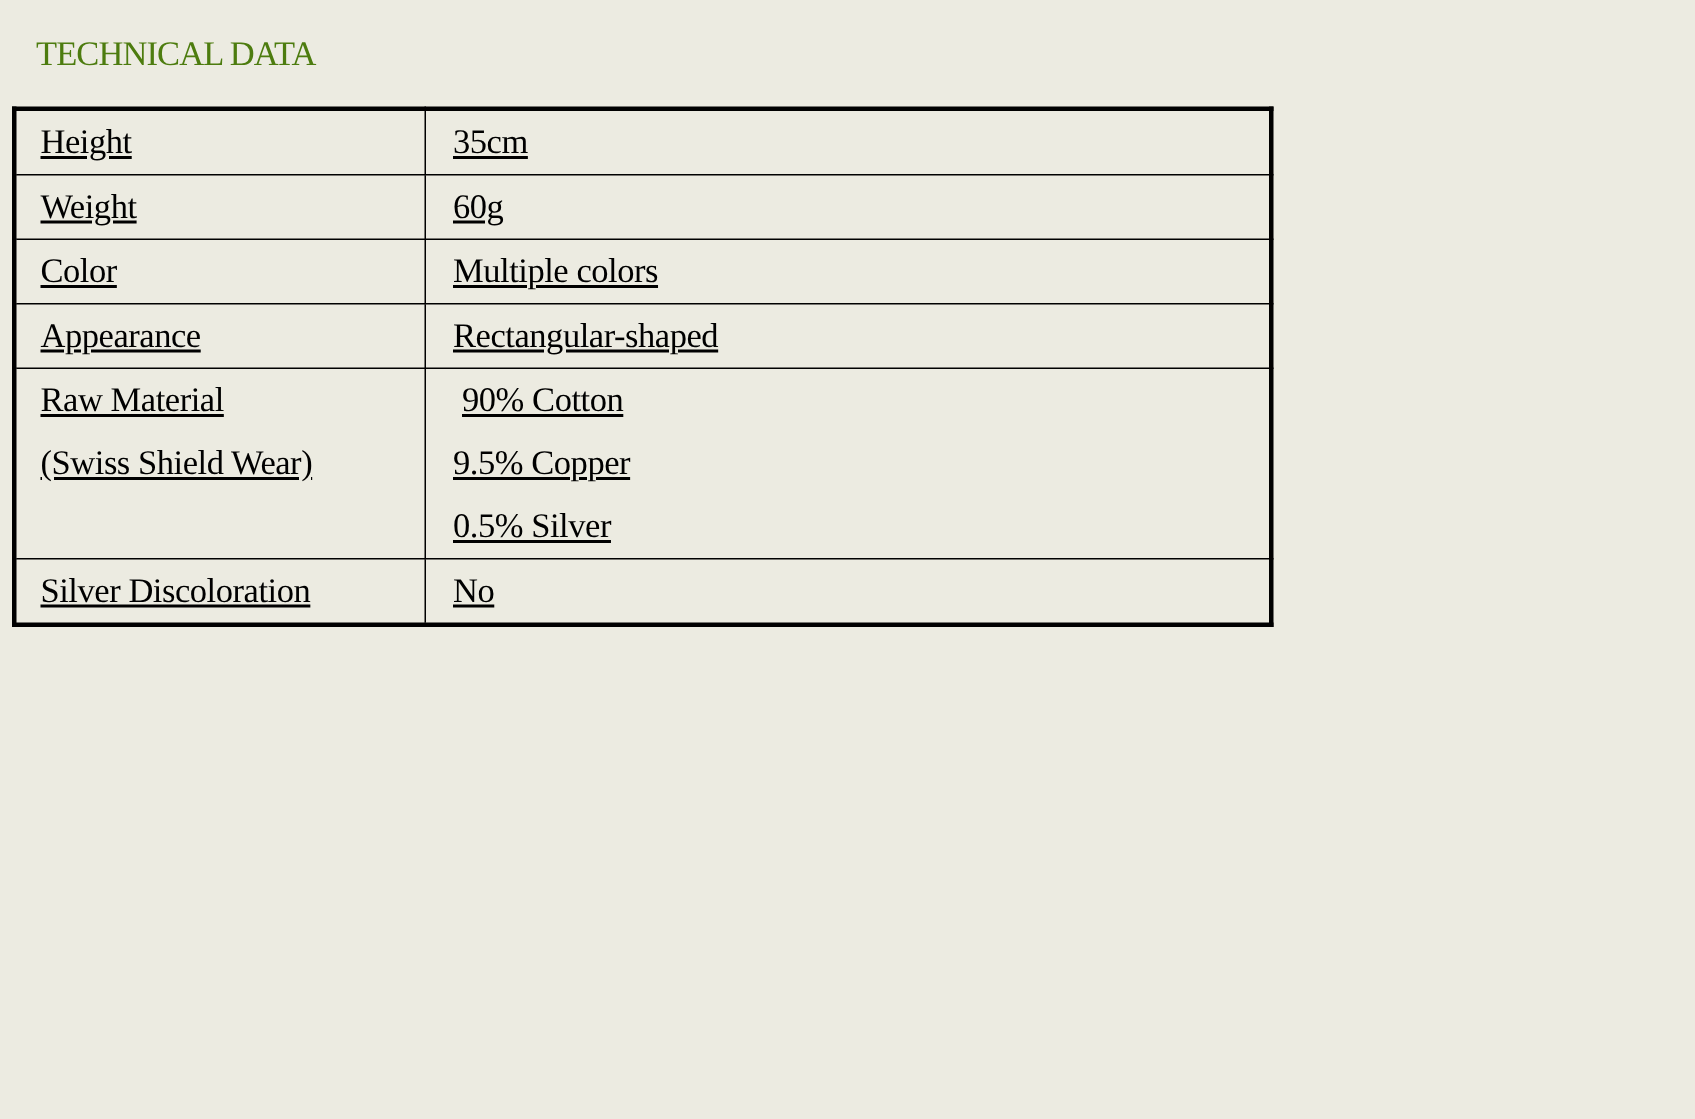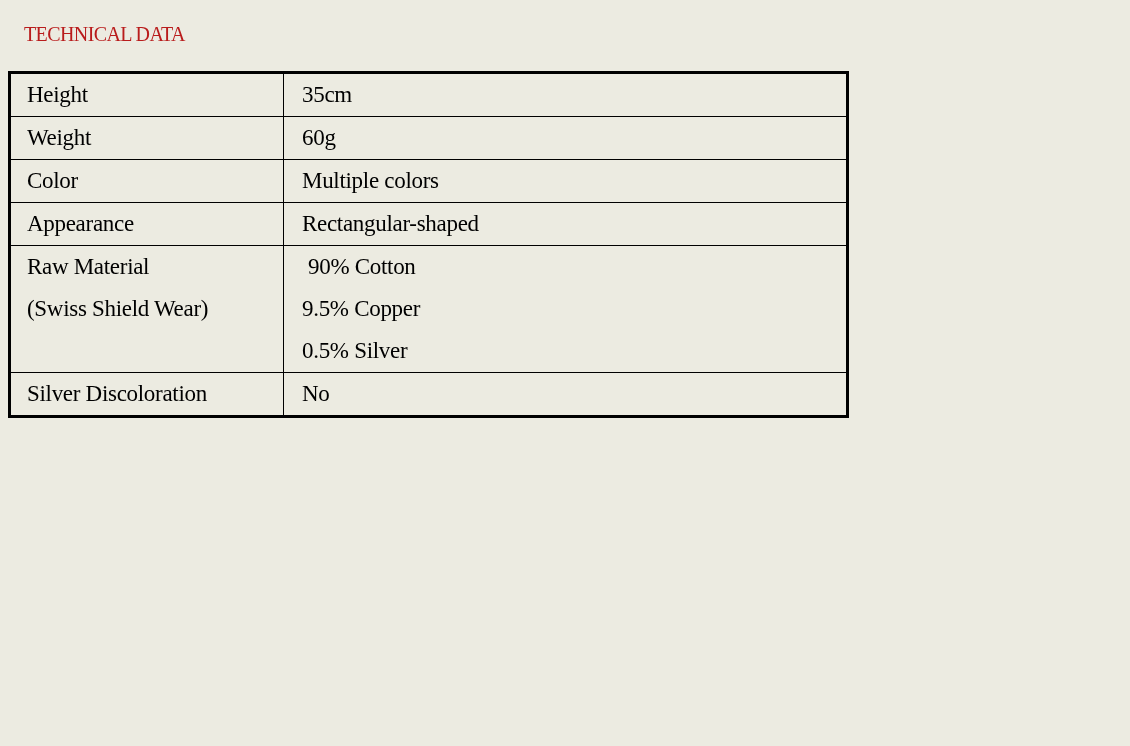--- a/index.html
+++ b/index.html
@@ -5,35 +5,36 @@
   html, body { margin:0; padding:0; }
   body {
     width:1130px; height:746px; overflow:hidden;
     background:#ECEBE1;
     font-family:"Liberation Serif", "DejaVu Serif", serif;
     color:#000;
     position:relative;
   }
   .title {
     position:absolute; left:24px; top:23px;
-    font-size:20px; color:#b91c1c; letter-spacing:-0.6px;
+    font-size:23px; color:#4d7c0f; letter-spacing:-0.6px;
     font-family:"Liberation Serif", serif;
   }
   table.spec {
     position:absolute; left:8px; top:71px;
     width:841px;
     border-collapse:collapse;
     border:3px solid #000;
   }
   table.spec td {
     border:1.5px solid #000;
     vertical-align:top;
     padding:0;
     font-size:23px;
     letter-spacing:-0.3px;
+    text-decoration:underline;
   }
   td.k { width:256px; padding-left:16px !important; }
   td.v { padding-left:18px !important; }
   .line { height:42px; line-height:42px; white-space:nowrap; }
   .line.tall { height:44px; line-height:44px; }
   .indent { padding-left:6px; }
 </style>
 </head>
 <body>
 

